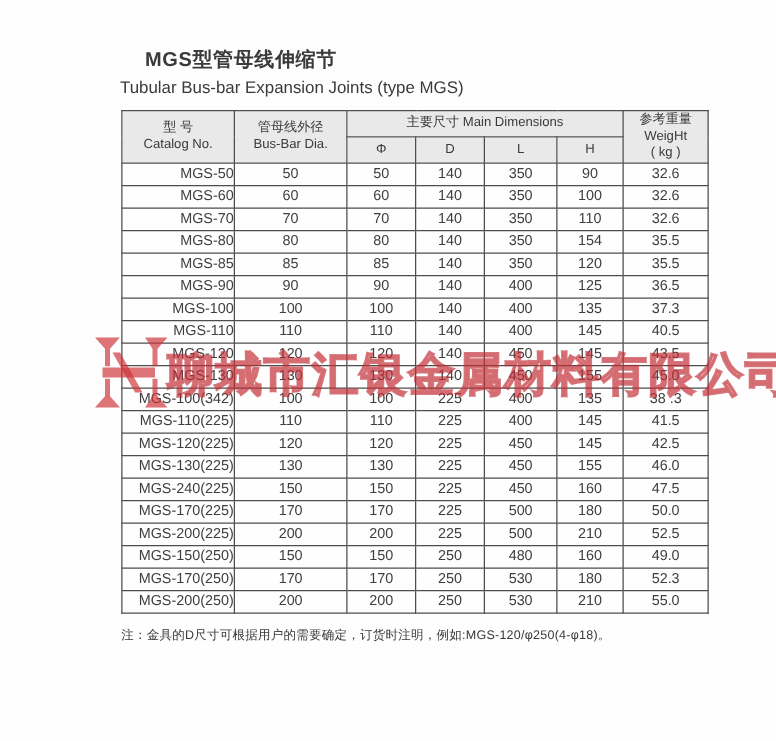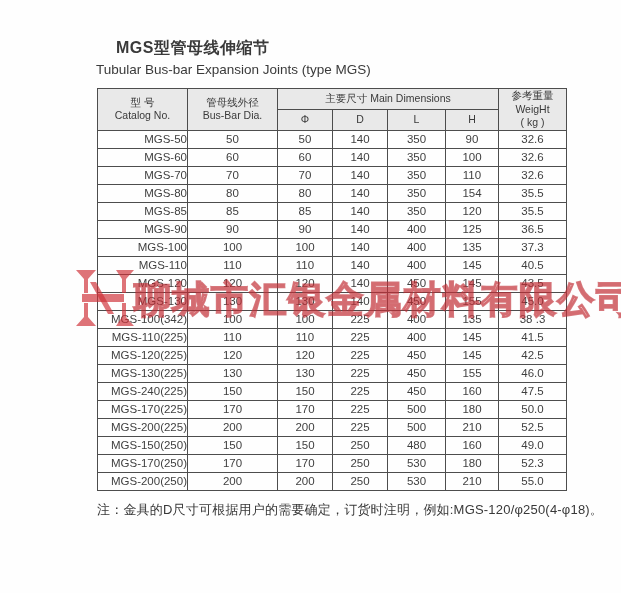--- a/index.html
+++ b/index.html
@@ -63,21 +63,21 @@
     background: transparent;
   }
   table.spec tbody td.cat {
     text-align: right;
     padding-left: 7px;
     margin-top: 14px;
   }
   .note {
     position: absolute;
     left: 97px; top: 501px;
-    font-size: 13px;
+    font-size: 10px;
     color: #383838;
     letter-spacing: 0.2px;
   }
   
   .wm-logo {
     position: absolute;
     left: 70px; top: 268px;
     width: 66px; height: 60px;
     pointer-events: none;
     z-index: 5;

